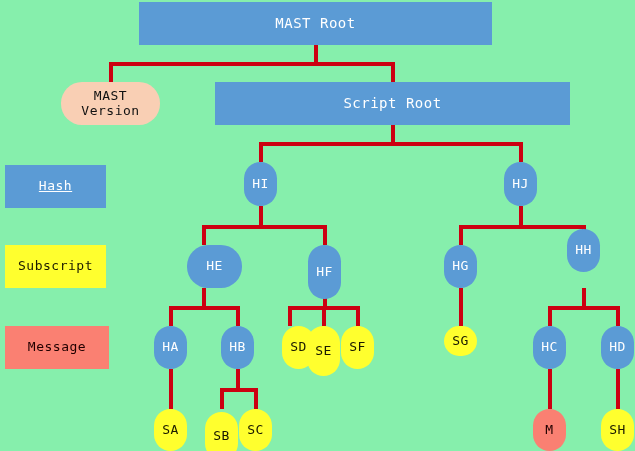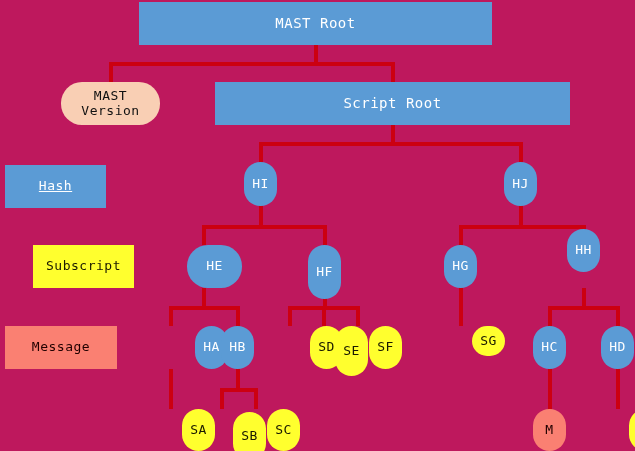--- a/index.html
+++ b/index.html
@@ -26,31 +26,31 @@
     display:flex;
     align-items:center;
     justify-content:center;
     text-align:center;
     line-height:1.12;
     white-space:pre-line;
     letter-spacing:0.5px;
     z-index:2;
   }
   .node.hash{ background:#5B9BD5; color:#FFFFFF; }
-  .node.subscript{ background:#FFFF2E; color:#1a1a00;margin-left:28px; }
+  .node.subscript{ background:#FFFF2E; color:#1a1a00; }
   .node.message{ background:#FA8072; color:#220000; }
   .node.version{ background:#F9CFB4; color:#111111; }
   .big{ font-size:14px; }
   .med{ font-size:13px;border-radius:21px; }
   .legend{ font-size:13px; }
 </style>
 </head>
 <body>
 
-<div id="stage" style="background: #be185d;">
+<div id="stage" style="background: #86efac;">
   <svg id="edges" viewBox="0 0 635 451" width="635" height="451" shape-rendering="crispEdges">
       <path d="M 316 45 V 64 H 111 V 82" fill="none" stroke="#CC0011" stroke-width="3.2" stroke-linecap="butt"></path>
       <path d="M 316 45 V 64 H 393 V 82" fill="none" stroke="#CC0011" stroke-width="3.2" stroke-linecap="butt"></path>
       <path d="M 393 125 V 144 H 261 V 162" fill="none" stroke="#CC0011" stroke-width="3.2" stroke-linecap="butt"></path>
       <path d="M 393 125 V 144 H 521 V 162" fill="none" stroke="#CC0011" stroke-width="3.2" stroke-linecap="butt"></path>
       <path d="M 261 206 V 227 H 204 V 245" fill="none" stroke="#CC0011" stroke-width="3.2" stroke-linecap="butt"></path>
       <path d="M 261 206 V 227 H 325 V 245" fill="none" stroke="#CC0011" stroke-width="3.2" stroke-linecap="butt"></path>
       <path d="M 521 206 V 227 H 461 V 245" fill="none" stroke="#CC0011" stroke-width="3.2" stroke-linecap="butt"></path>
       <path d="M 521 206 V 227 H 584 V 245" fill="none" stroke="#CC0011" stroke-width="3.2" stroke-linecap="butt"></path>
       <path d="M 204 288 V 308 H 171 V 326" fill="none" stroke="#CC0011" stroke-width="3.2" stroke-linecap="butt"></path>
@@ -71,32 +71,32 @@
       <div class="node hash big" style="left: 139px; top: 2px; width: 353px; height: 43px; background: rgb(91, 155, 213);">MAST Root</div>
       <div class="node version med" style="left: 61px; top: 82px; width: 99px; height: 43px; background: rgb(249, 207, 180);">MAST
 Version</div>
       <div class="node hash big" style="left: 215px; top: 82px; width: 355px; height: 43px; background: rgb(91, 155, 213);">Script Root</div>
       <div class="node hash med" style="left: 244px; top: 162px; width: 33px; height: 44px; background: rgb(91, 155, 213);">HI</div>
       <div class="node hash med" style="left: 504px; top: 162px; width: 33px; height: 44px; background: rgb(91, 155, 213);">HJ</div>
       <div class="node hash med" style="left: 187px; top: 245px; width: 55px; height: 43px; background: rgb(91, 155, 213);">HE</div>
       <div class="node hash med" style="left: 308px; top: 245px; width: 33px; height: 54px; background: rgb(91, 155, 213);">HF</div>
       <div class="node hash med" style="left: 444px; top: 245px; width: 33px; height: 43px; background: rgb(91, 155, 213);">HG</div>
       <div class="node hash med" style="left: 567px; top: 229px; width: 33px; height: 43px; background: rgb(91, 155, 213);">HH</div>
-      <div class="node hash med" style="left: 154px; top: 326px; width: 33px; height: 43px; background: rgb(91, 155, 213); margin-left: 41px;">HA</div>
+      <div class="node hash med" style="left: 154px; top: 326px; width: 33px; height: 43px; background: rgb(91, 155, 213);">HA</div>
       <div class="node hash med" style="left: 221px; top: 326px; width: 33px; height: 43px; background: rgb(91, 155, 213);">HB</div>
       <div class="node subscript med" style="left: 282px; top: 326px; width: 33px; height: 43px; background: rgb(255, 255, 46);">SD</div>
       <div class="node subscript med" style="left: 307px; top: 326px; width: 33px; height: 50px; background: rgb(255, 255, 46);">SE</div>
       <div class="node subscript med" style="left: 341px; top: 326px; width: 33px; height: 43px; background: rgb(255, 255, 46);">SF</div>
       <div class="node subscript med" style="left: 444px; top: 326px; width: 33px; height: 30px; background: rgb(255, 255, 46); text-align: right;">SG</div>
       <div class="node hash med" style="left: 533px; top: 326px; width: 33px; height: 43px; background: rgb(91, 155, 213);">HC</div>
       <div class="node hash med" style="left: 601px; top: 326px; width: 33px; height: 43px; background: rgb(91, 155, 213);">HD</div>
       <div class="node subscript med" style="left: 154px; top: 409px; width: 33px; height: 42px; background: rgb(255, 255, 46);">SA</div>
       <div class="node subscript med" style="left: 205px; top: 412px; width: 33px; height: 48px; background: rgb(255, 255, 46);">SB</div>
       <div class="node subscript med" style="left: 239px; top: 409px; width: 33px; height: 42px; background: rgb(255, 255, 46);">SC</div>
       <div class="node message med" style="left: 533px; top: 409px; width: 33px; height: 42px; background: rgb(250, 128, 114);">M</div>
       <div class="node subscript med" style="left: 601px; top: 409px; width: 33px; height: 42px; background: rgb(255, 255, 46);">SH</div>
     </div>
   <div id="legend">
       <div class="node hash legend" style="left: 5px; top: 165px; width: 101px; height: 43px; background: rgb(91, 155, 213); text-decoration: underline;">Hash</div>
       <div class="node subscript legend" style="left: 5px; top: 245px; width: 101px; height: 43px; background: rgb(255, 255, 46);">Subscript</div>
-      <div class="node message legend" style="left: 5px; top: 326px; width: 112px; height: 43px; background: rgb(250, 128, 114);">Message</div>
+      <div class="node message legend" style="left: 5px; top: 326px; width: 104px; height: 43px; background: rgb(250, 128, 114);">Message</div>
     </div>
 </div>
 
 </body></html>

